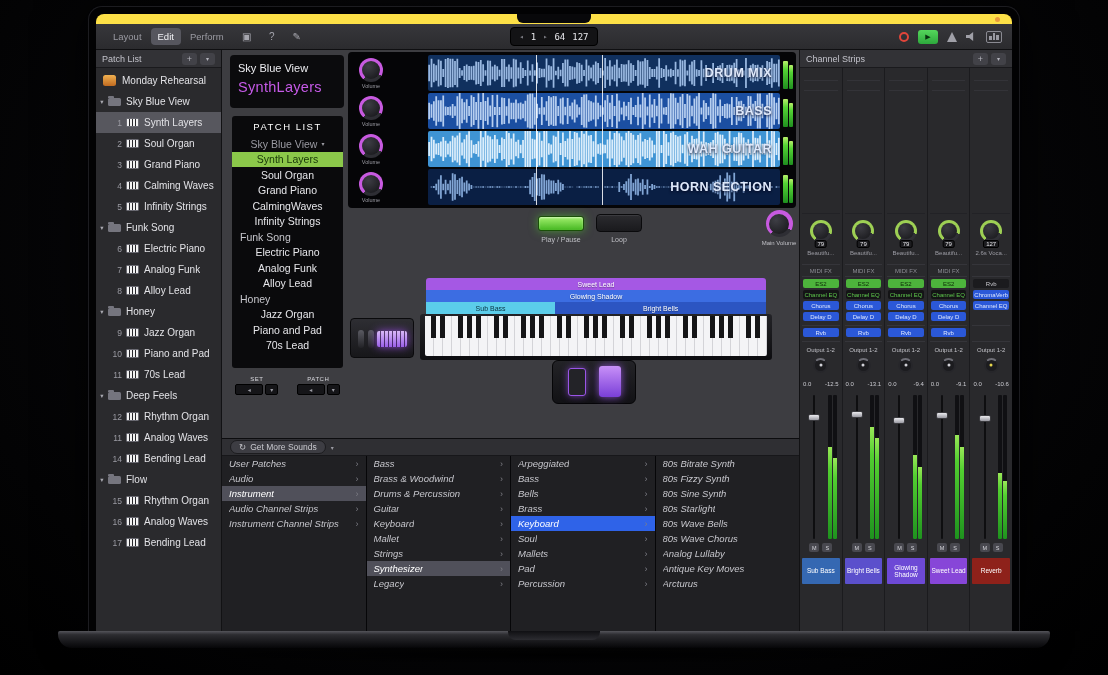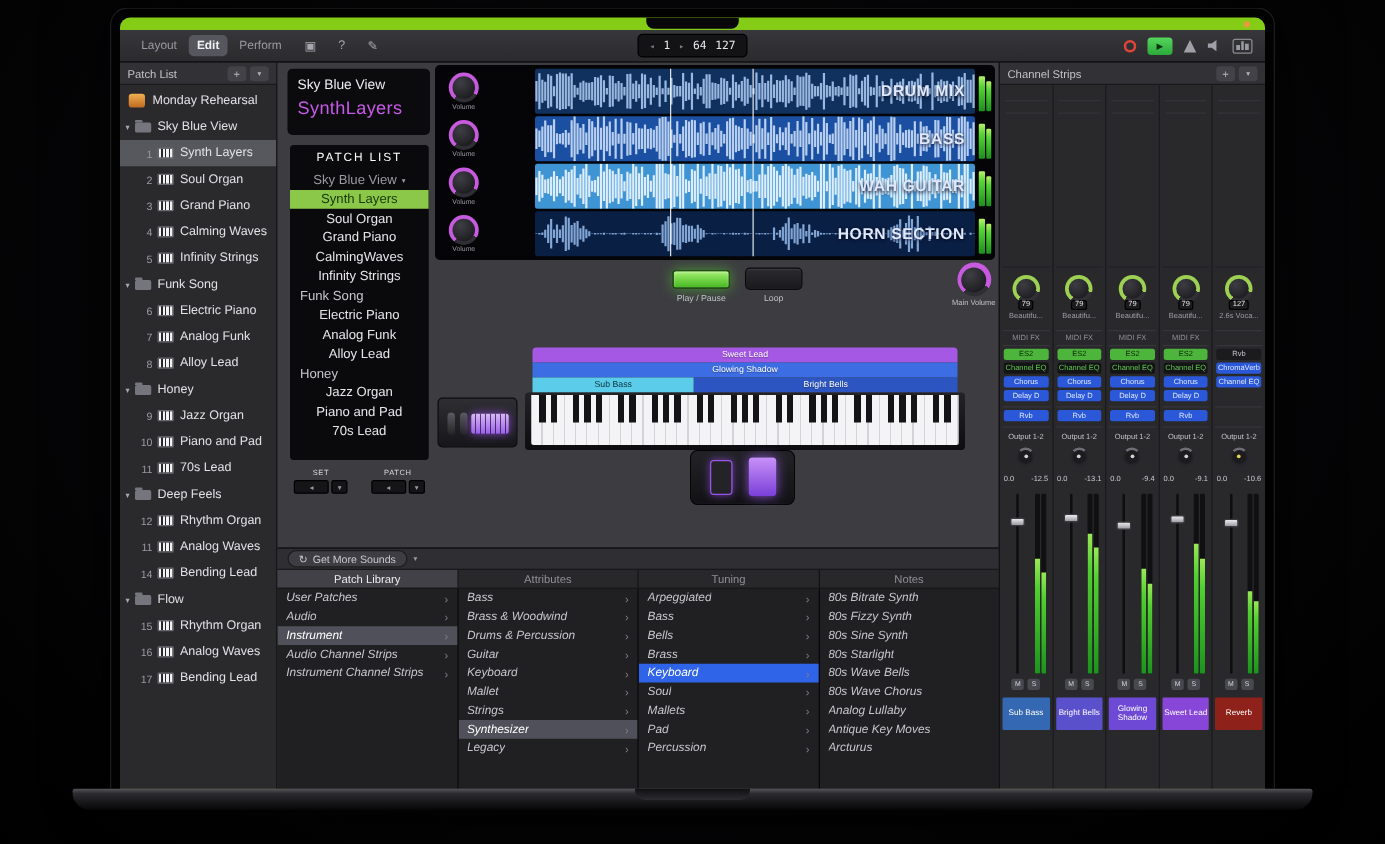--- a/index.html
+++ b/index.html
@@ -8,41 +8,41 @@
   i,b { display:block; font-style:normal; font-weight:normal; }
 
   .stage { position:relative; width:1108px; height:675px;
     background:radial-gradient(ellipse at 50% 35%, #101014 0%, #060608 55%, #000 100%); }
 
   
   .lid { position:absolute; left:88px; top:6px; width:932px; height:625px;
     background:#020203; border:1px solid #1c1c20; border-bottom:none;
     border-radius:14px 14px 0 0; box-shadow:0 0 50px rgba(0,0,0,.85); }
   .screen { position:absolute; left:7px; top:7px; right:7px; bottom:0;
-    background:#84cc16; overflow:hidden; border-radius:8px 8px 0 0; }
+    background:#fde047; overflow:hidden; border-radius:8px 8px 0 0; }
   .notch { position:absolute; left:50%; transform:translateX(-50%); top:0;
     width:74px; height:9px; background:#08080a; border-radius:0 0 6px 6px; z-index:5; }
   .statusdot { position:absolute; right:12px; top:3px; width:5px; height:5px;
     border-radius:50%; background:#e89a3c; z-index:6; }
   .base { position:absolute; left:58px; top:631px; width:992px; height:17px;
     background:linear-gradient(#54545a, #2c2c30 22%, #141417 70%, #060608);
     border-radius:2px 2px 14px 14px; }
   .base-notch { position:absolute; left:50%; transform:translateX(-50%); top:0;
     width:92px; height:9px; background:linear-gradient(#101013,#2c2c31); border-radius:0 0 8px 8px; }
   .base-shadow { position:absolute; left:140px; top:646px; width:830px; height:18px;
     background:radial-gradient(ellipse at center, rgba(0,0,0,.95), transparent 72%); }
 
   .app { position:absolute; inset:10px 0 0 0; background:#1c1c1f; }
 
   
   .toolbar { position:relative; height:26px; background:linear-gradient(#37373b,#2b2b2e);
     border-bottom:1px solid #0f0f11; display:flex; align-items:center; padding:0 10px; gap:7px; z-index:2; }
   .modes { display:flex; gap:2px; }
   .mode-btn { font-size:9.5px; color:#9a9aa2; padding:3px 7px; border-radius:4px; cursor:default; }
-  .mode-btn.active { background:#56565e; color:#f2f2f6;font-weight:bold; }
+  .mode-btn.active { background:#56565e; color:#f2f2f6; }
   .tool-ico { width:18px; height:16px; color:#a6a6ae; font-size:10px; display:flex;
     align-items:center; justify-content:center; }
   .lcd { position:absolute; left:50%; transform:translateX(-50%); top:3px; width:88px; height:19px;
     background:#131315; border:1px solid #000; border-radius:4px; display:flex; align-items:center;
     justify-content:center; gap:7px; font-family:"DejaVu Sans Mono", monospace; font-size:9px; color:#e8e8ec; }
   .lcd .arr { color:#77777e; font-size:7px; }
   .tb-right { position:absolute; right:10px; display:flex; gap:9px; align-items:center; }
   .rec-btn { width:10px; height:10px; border:2px solid #e0453a; border-radius:50%; }
   .play-btn { width:20px; height:14px; background:linear-gradient(#55d65c,#2da83c); border-radius:3px;
     color:#07320e; font-size:7px; display:flex; align-items:center; justify-content:center; }
@@ -670,27 +670,20 @@
             </div>
 
             <div class="patch-settings">
               <div class="ps-head">
                 <span class="gms-btn">
                   <span>↻</span>
                   <span>Get More Sounds</span>
                 </span>
                 <span class="ps-opt">▾</span>
               </div>
-              <div class="ps-tabs">
-
-              <div class="ps-tab active">Patch Library</div>
-                  <div class="ps-tab">Attributes</div>
-                  <div class="ps-tab">Tuning</div>
-                  <div class="ps-tab">Notes</div>
-                </div>
               <div class="ps-cols">
                 <div class="ps-col">
 
                 <div class="ps-row">
                     <span class="ps-label">User Patches</span>
                     <span class="ps-chev">›</span>
                   </div>
                     <div class="ps-row">
                     <span class="ps-label">Audio</span>
                     <span class="ps-chev">›</span>

